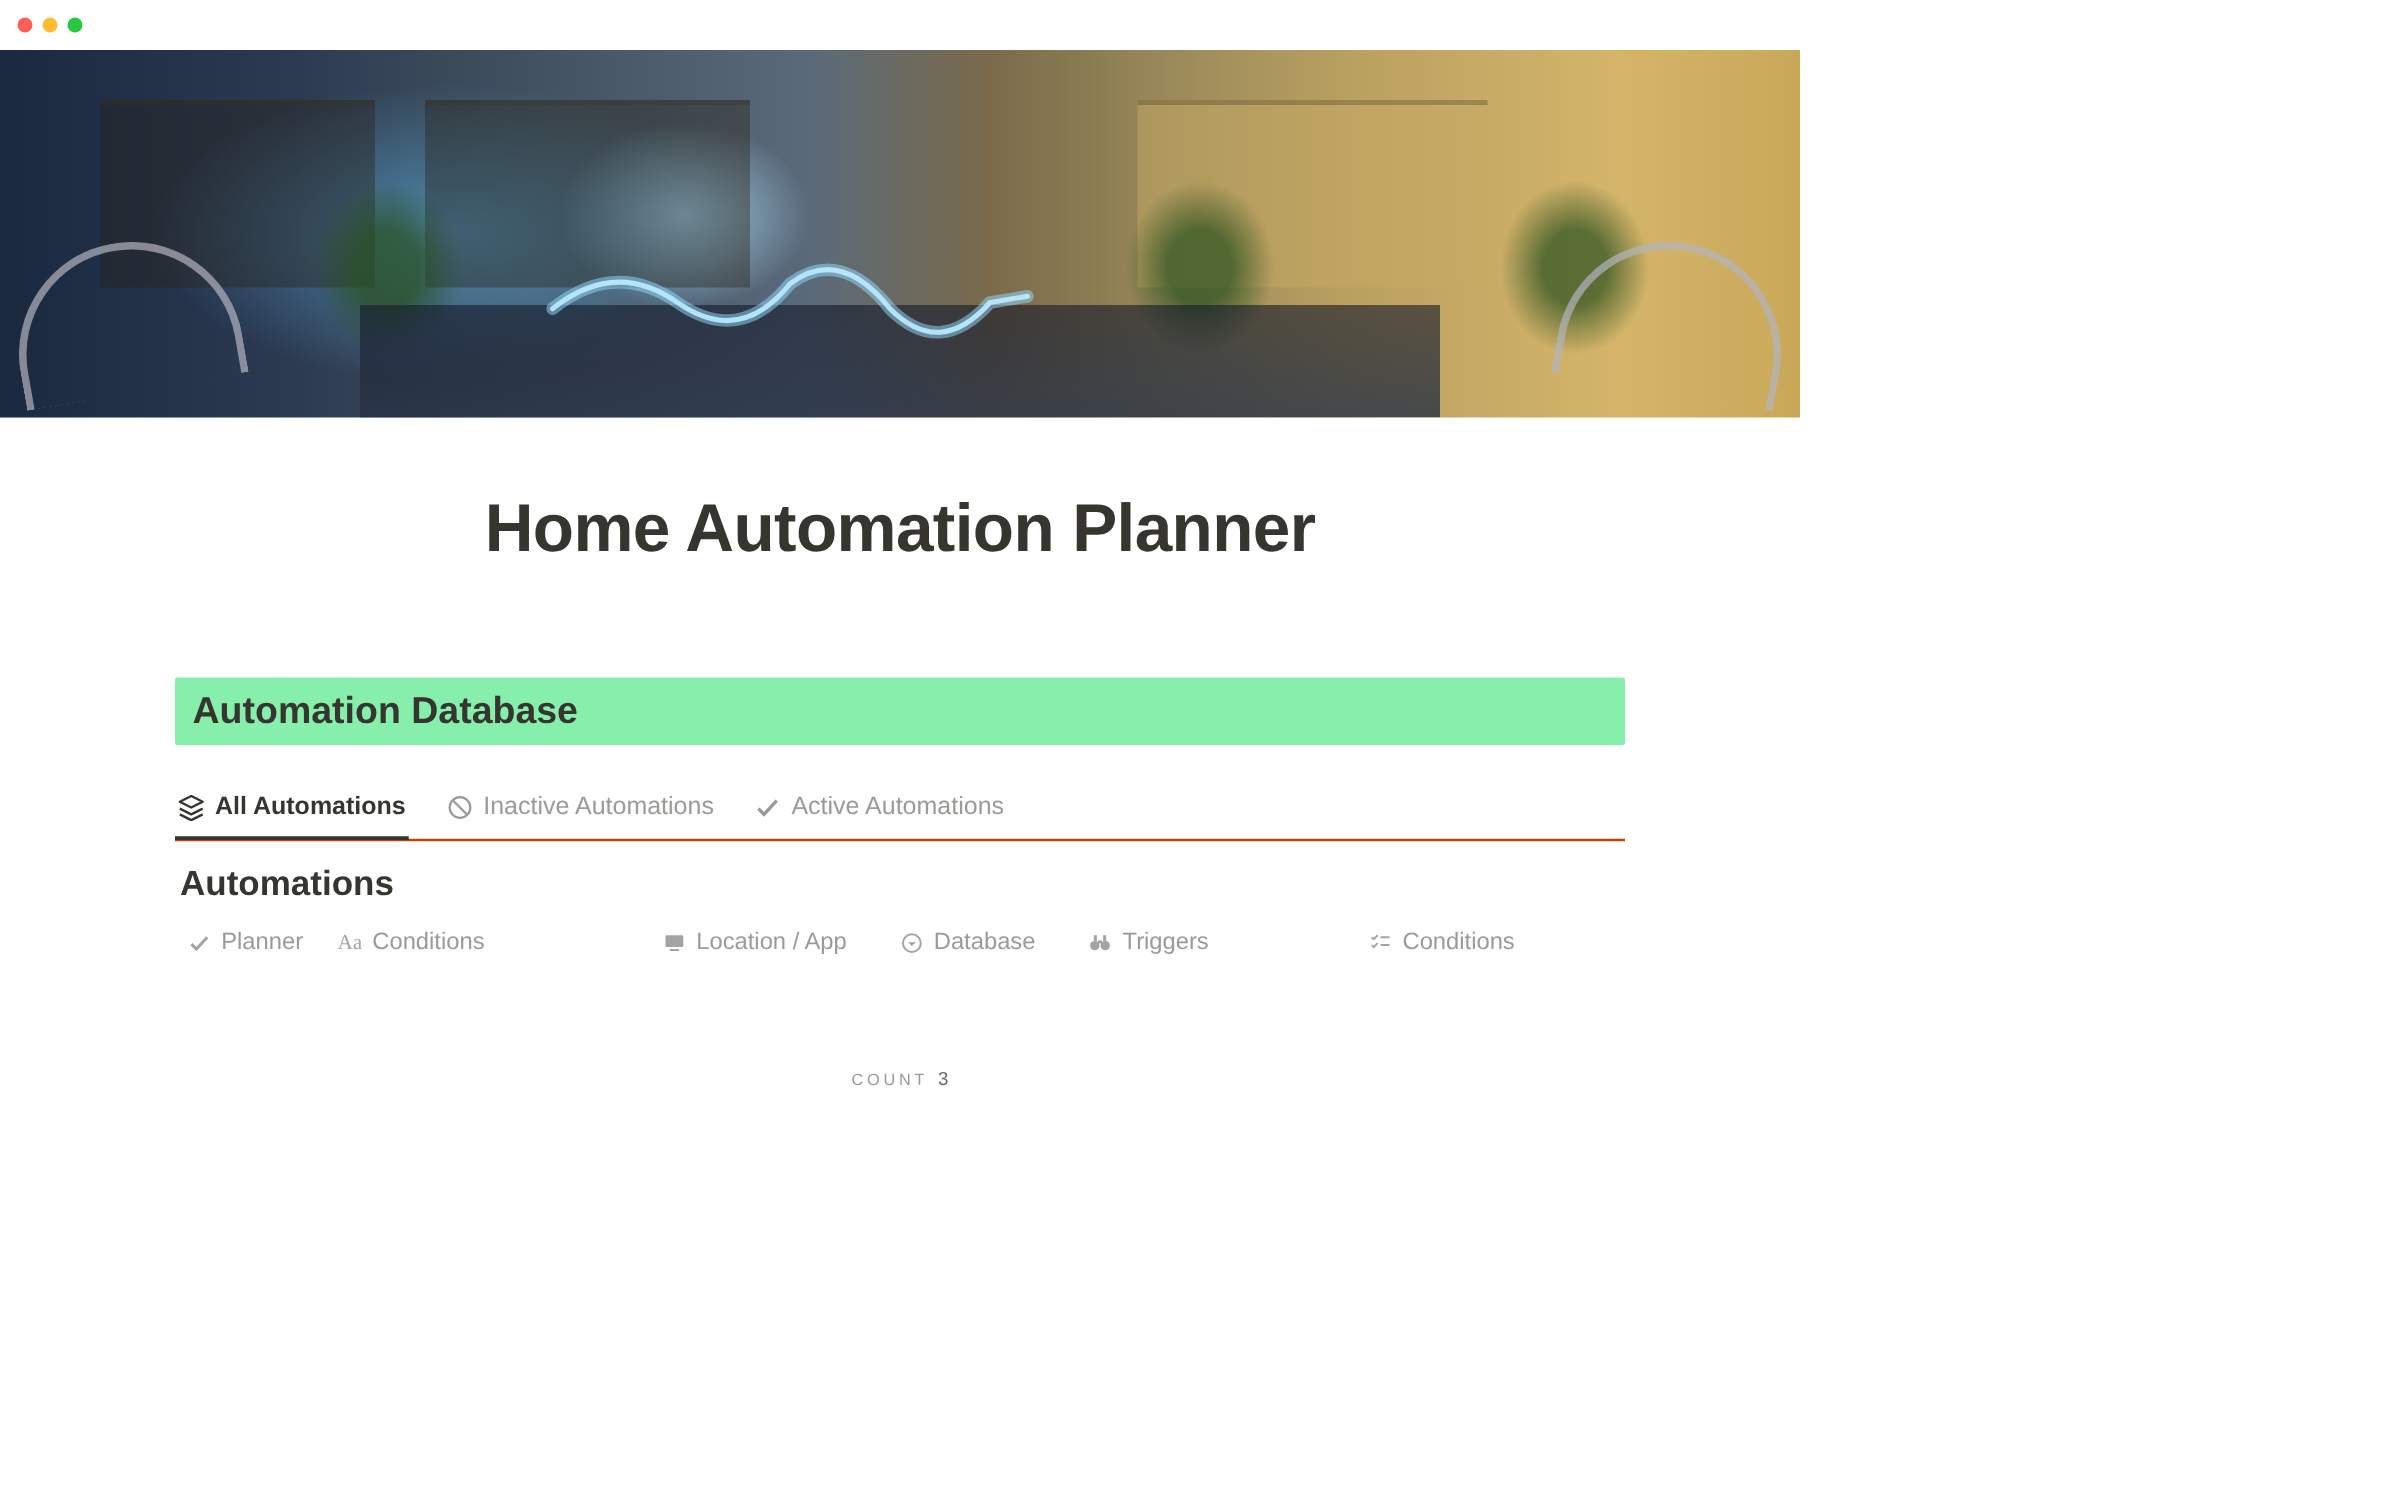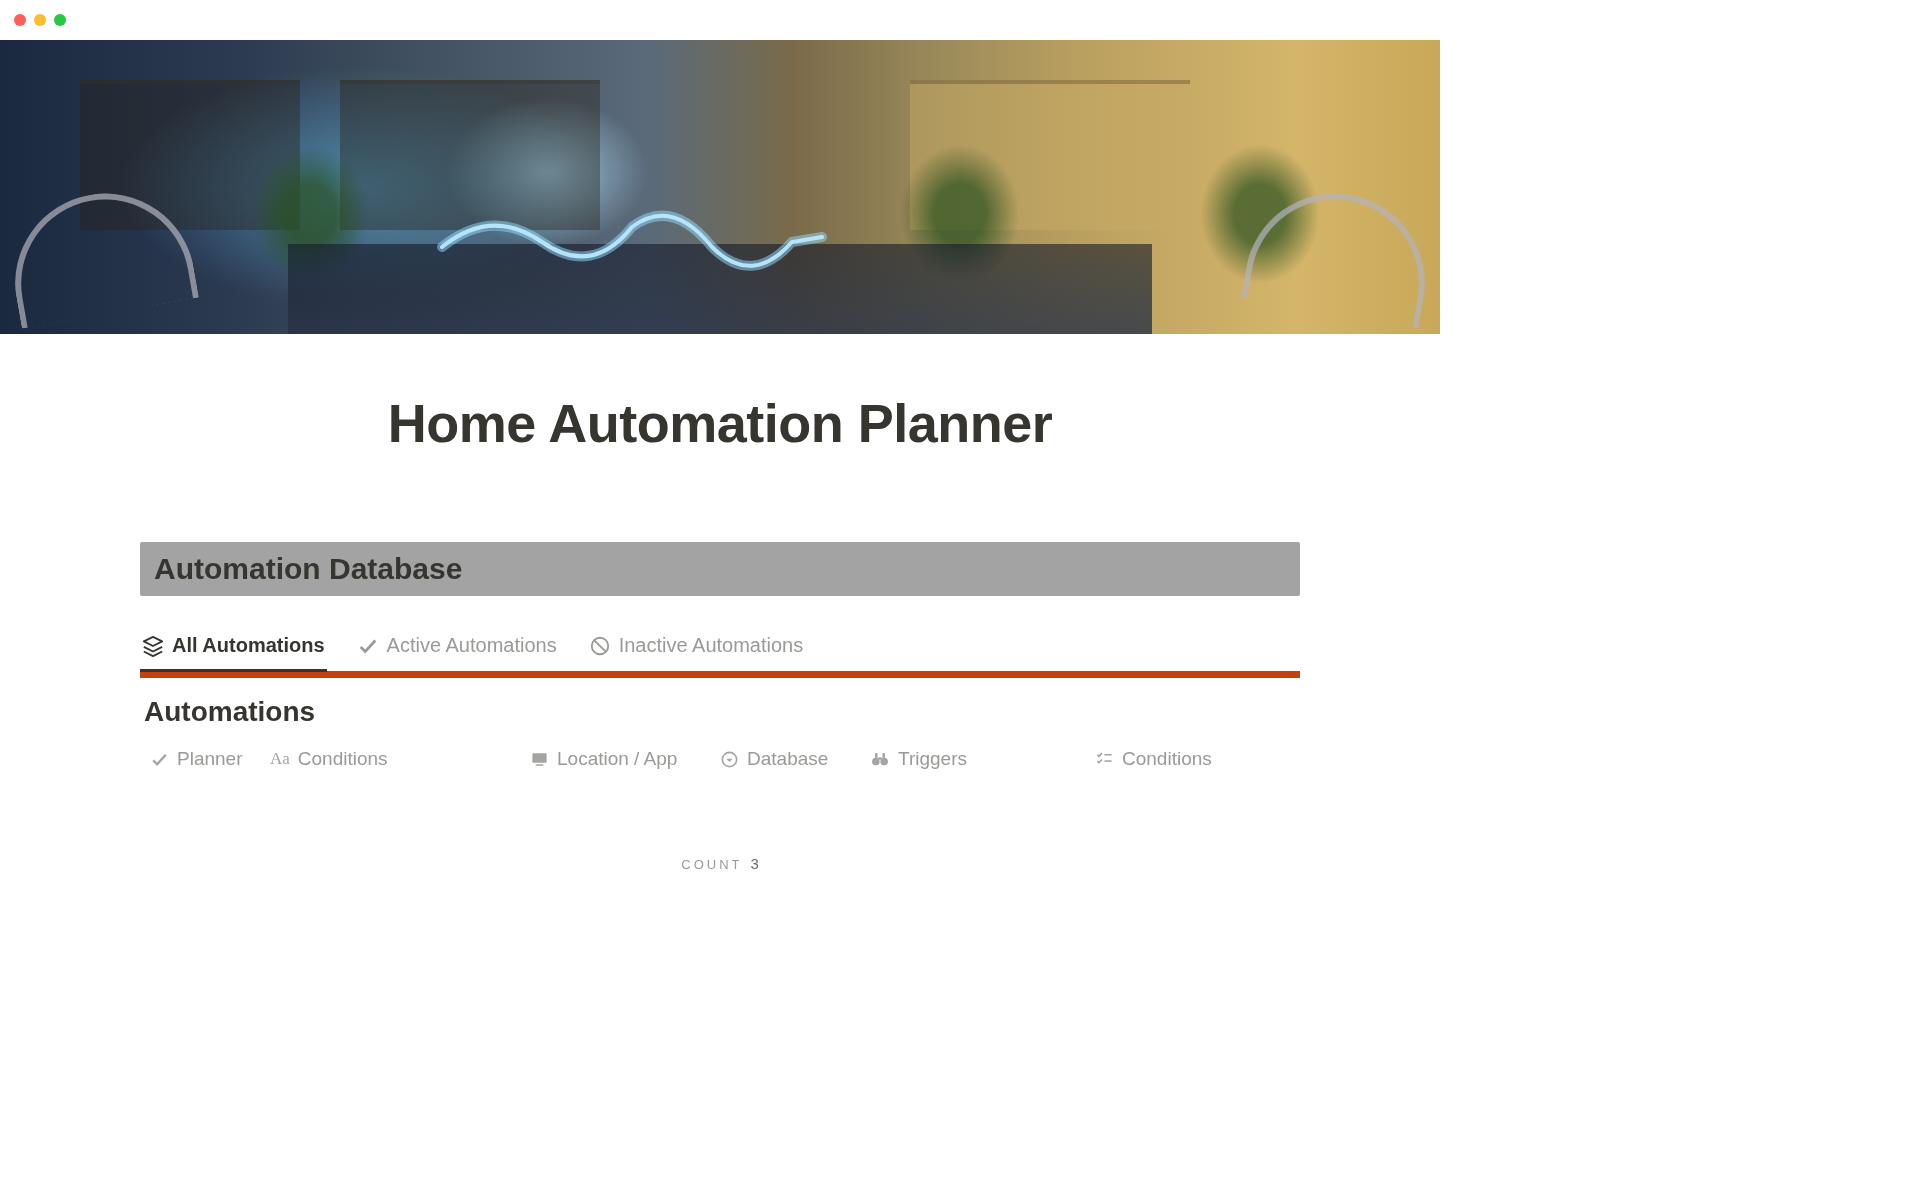--- a/index.html
+++ b/index.html
@@ -101,35 +101,35 @@
 }
 .page-title {
   font-size: 54px;
   font-weight: 700;
   color: #37352f;
   margin-top: 58px;
   letter-spacing: -0.5px;
   text-align: center;
 }
 .section-header {
-  background: #a3a3a3;
+  background: #86efac;
   padding: 10px 14px;
   margin-top: 88px;
   border-radius: 2px;
 }
 .section-header h2 {
   font-size: 30px;
   font-weight: 600;
   color: #37352f;
 }
 .tabs {
   display: flex;
   gap: 28px;
   margin-top: 30px;
-  border-bottom: 7px solid #c2410c;
+  border-bottom: 2px solid #c2410c;
 }
 .tab {
   display: flex;
   align-items: center;
   gap: 8px;
   padding: 8px 2px 12px;
   font-size: 20px;
   font-weight: 500;
   color: #9b9a97;
   cursor: pointer;
@@ -229,34 +229,34 @@
     <div class="tab active">
       <span class="tab-icon">
         <svg width="22" height="22" viewBox="0 0 24 24" fill="currentColor">
             <path d="M12 2L2 7l10 5 10-5-10-5zM2 13l10 5 10-5M2 18l10 5 10-5" stroke="currentColor" stroke-width="2" fill="none" stroke-linejoin="round"></path>
           </svg>
       </span>
       <span>All Automations</span>
     </div>
     <div class="tab">
       <span class="tab-icon">
-        <svg width="22" height="22" viewBox="0 0 24 24" fill="none" stroke="currentColor" stroke-width="3">
-            <polyline points="4 13 9 18 20 6"></polyline>
-          </svg>
-      </span>
-      <span>Active Automations</span>
-    </div>
-    <div class="tab">
-      <span class="tab-icon">
         <svg width="22" height="22" viewBox="0 0 24 24" fill="none" stroke="currentColor" stroke-width="2">
             <circle cx="12" cy="12" r="9"></circle>
             <line x1="5.5" y1="5.5" x2="18.5" y2="18.5"></line>
           </svg>
       </span>
       <span>Inactive Automations</span>
+    </div>
+    <div class="tab">
+      <span class="tab-icon">
+        <svg width="22" height="22" viewBox="0 0 24 24" fill="none" stroke="currentColor" stroke-width="3">
+            <polyline points="4 13 9 18 20 6"></polyline>
+          </svg>
+      </span>
+      <span>Active Automations</span>
     </div>
   </div>
 
   <div class="db-title">Automations</div>
 
   <div class="columns">
     <div class="col col-active">
       <span class="col-icon">
         <svg width="19" height="19" viewBox="0 0 24 24" fill="none" stroke="currentColor" stroke-width="3">
             <polyline points="4 13 9 18 20 6"></polyline>

